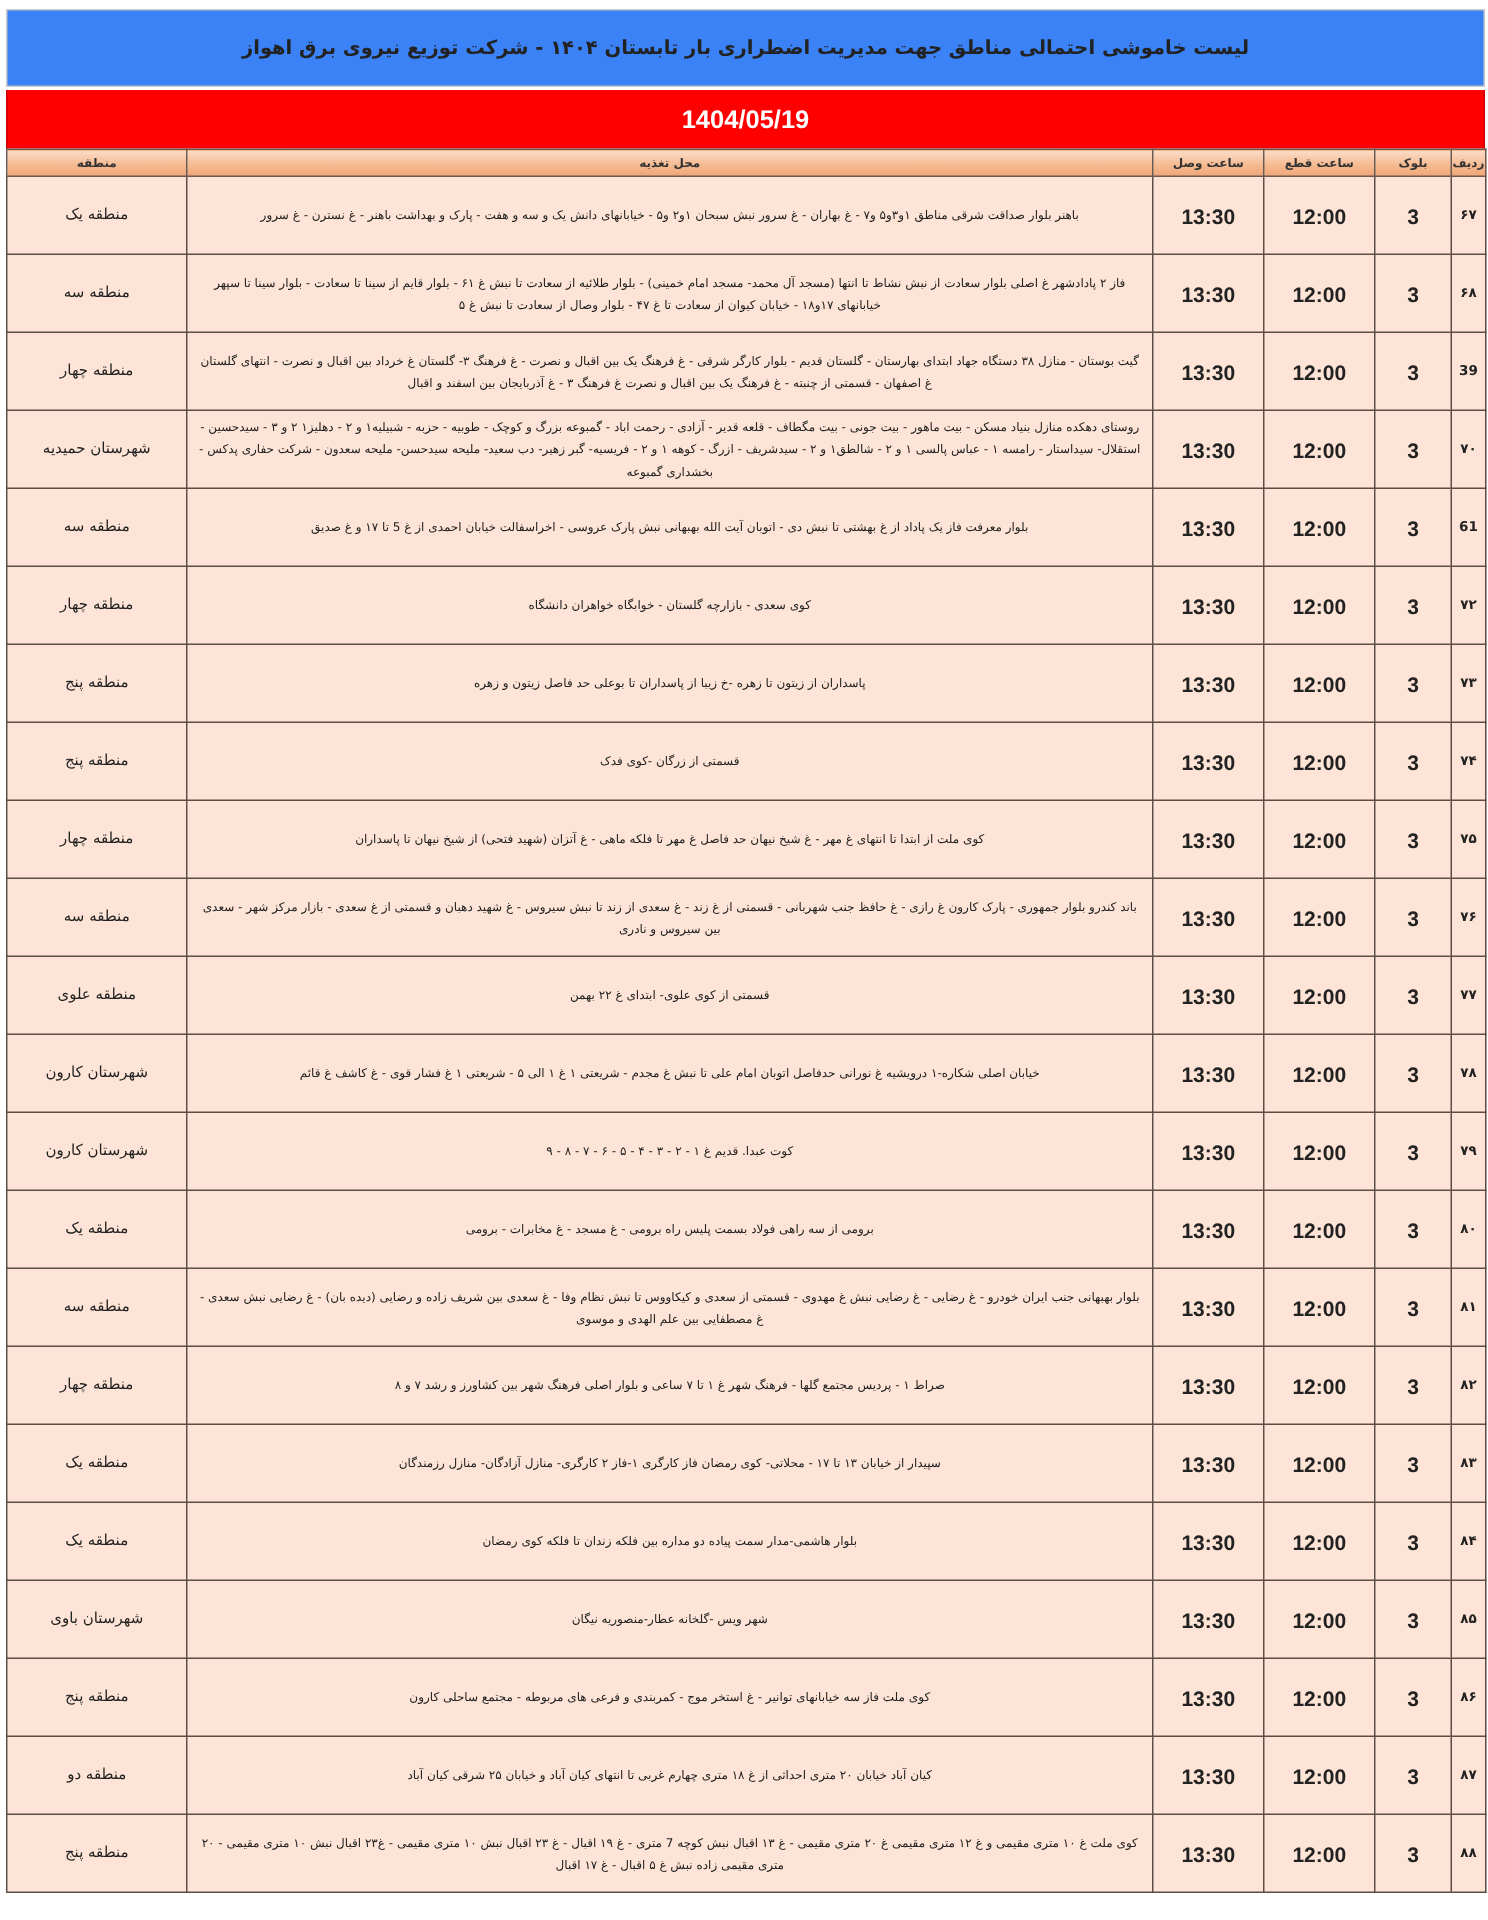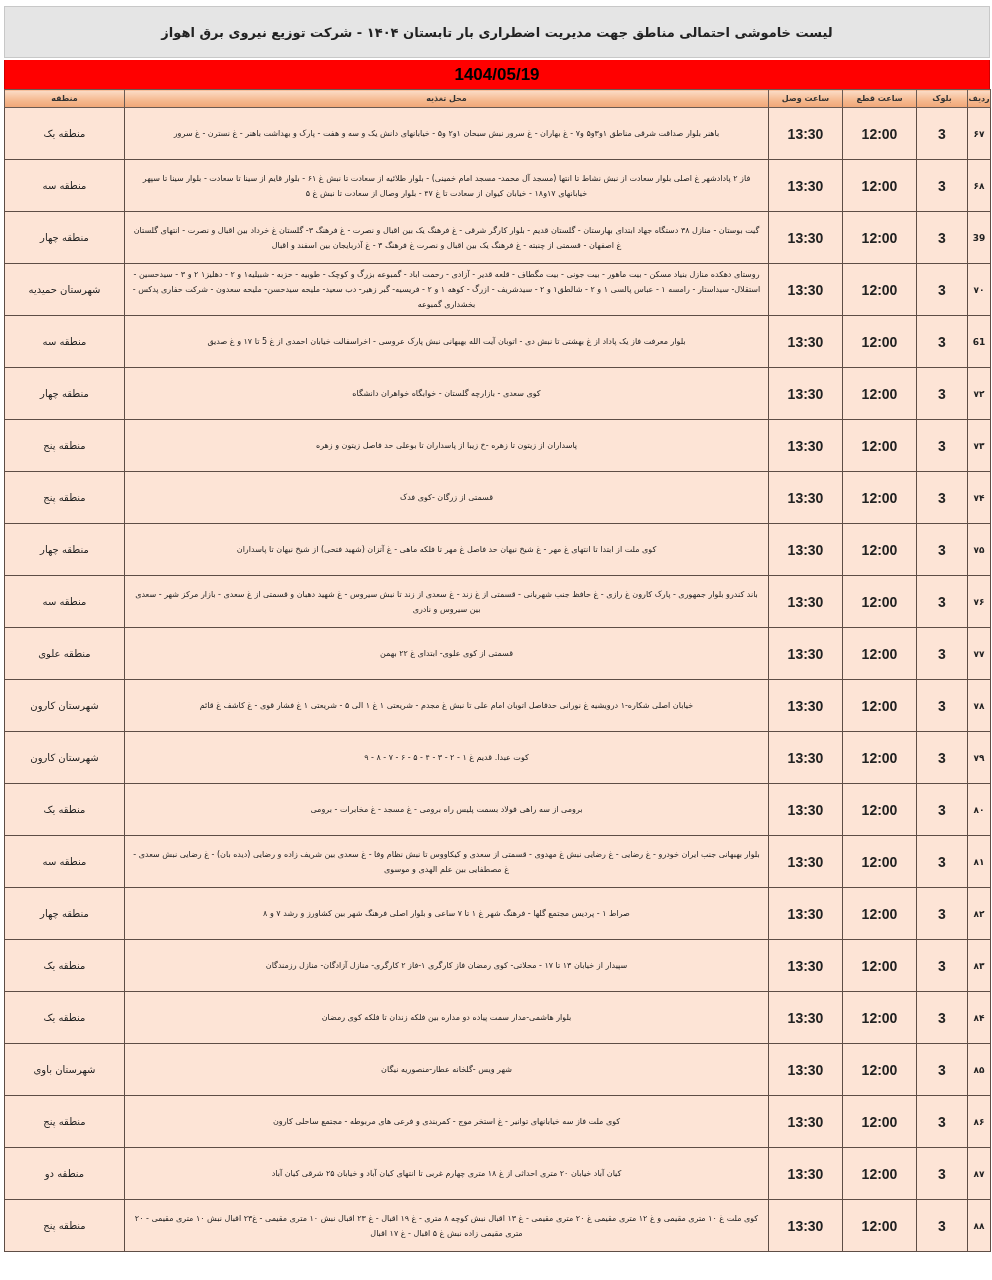--- a/index.html
+++ b/index.html
@@ -1,26 +1,26 @@
 <!DOCTYPE html>
 <html><head>
   <meta charset="utf-8">
   <style>
     html, body { margin: 0; padding: 0; background: #ffffff; }
     body { width: 992px; height: 1280px; position: relative; overflow: hidden; font-family: "DejaVu Sans", sans-serif; }
     .sheet { position: absolute; left: 4px; top: 6px; width: 986px; }
     .title-bar {
-      height: 50px; background: #e5e5e5; border: 1px solid #c8c8c8;
+      height: 50px; background: #3b82f6; border: 1px solid #c8c8c8;
       display: flex; align-items: center; justify-content: center;
       direction: rtl; font-weight: bold; font-size: 13px; color: #222;
     }
     .date-bar {
-      height: 29px; background: #ff0000; border-left: 1px solid #c00; border-right: 1px solid #c00;
+      height: 39px; background: #ff0000; border-left: 1px solid #c00; border-right: 1px solid #c00;
       display: flex; align-items: center; justify-content: center;
-      font-family: "Liberation Sans", sans-serif; font-weight: bold; font-size: 17px; color: #000000;
+      font-family: "Liberation Sans", sans-serif; font-weight: bold; font-size: 17px; color: #ffffff;
       margin-top: 2px;
     }
     table { border-collapse: collapse; width: 986px; table-layout: fixed; direction: rtl; }
     th {
       height: 17px; font-size: 8px; font-weight: bold; color: #333;
       background: linear-gradient(to bottom, #fbdcc7 0%, #f5b88e 60%, #f0a677 100%);
       border: 1px solid #6b5a52; padding: 0;
     }
     td {
       height: 51px; background: #fde4d6; border: 1px solid #5e4d46;
@@ -224,18 +224,18 @@
           <td class="time">12:00</td>
           <td class="time">13:30</td>
           <td class="loc">کیان آباد خیابان ۲۰ متری احداثی از غ ۱۸ متری چهارم غربی تا انتهای کیان آباد و خیابان ۲۵ شرقی کیان آباد</td>
           <td class="region">منطقه دو</td>
         </tr>
         <tr>
           <td class="rownum">۸۸</td>
           <td class="block">3</td>
           <td class="time">12:00</td>
           <td class="time">13:30</td>
-          <td class="loc">کوی ملت غ ۱۰ متری مقیمی و غ ۱۲ متری مقیمی غ ۲۰ متری مقیمی - غ ۱۳ اقبال نبش کوچه ۸ متری - غ ۱۹ اقبال - غ ۲۳ اقبال نبش ۱۰ متری مقیمی - غ۲۳ اقبال نبش ۱۰ متری مقیمی - ۲۰ متری مقیمی زاده نبش غ ۵ اقبال - غ ۱۷ اقبال</td>
+          <td class="loc">کوی ملت غ ۱۰ متری مقیمی و غ ۱۲ متری مقیمی غ ۲۰ متری مقیمی - غ ۱۳ اقبال نبش کوچه 7 متری - غ ۱۹ اقبال - غ ۲۳ اقبال نبش ۱۰ متری مقیمی - غ۲۳ اقبال نبش ۱۰ متری مقیمی - ۲۰ متری مقیمی زاده نبش غ ۵ اقبال - غ ۱۷ اقبال</td>
           <td class="region">منطقه پنج</td>
         </tr>
       </tbody>
   </table>
 </div>
 
 </body></html>

